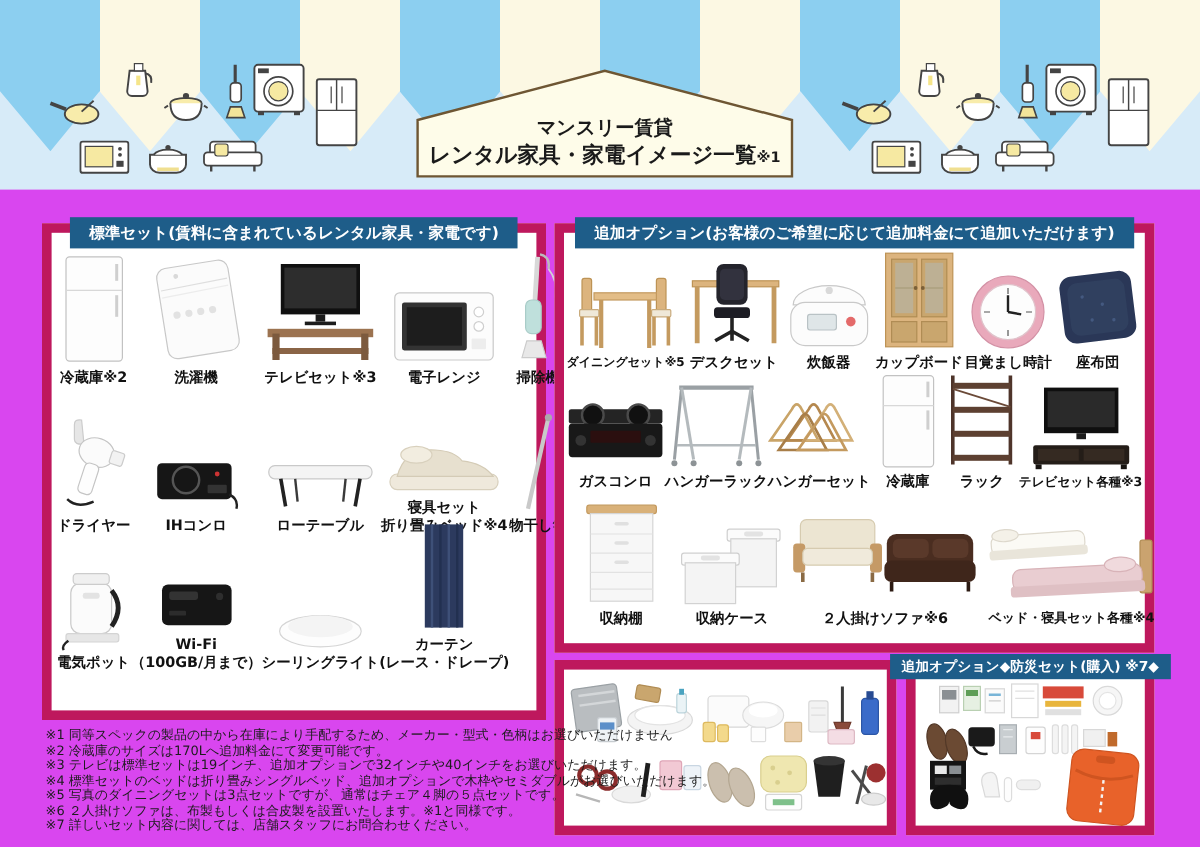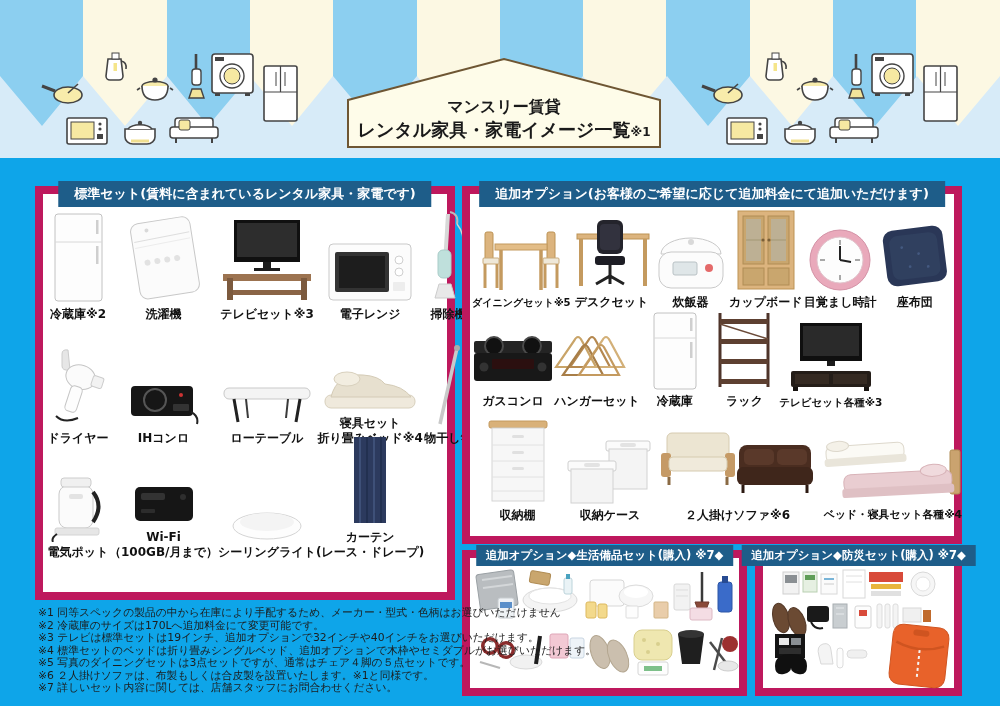--- a/index.html
+++ b/index.html
@@ -1,17 +1,17 @@
 <!DOCTYPE html>
 <html><head>
 <meta charset="utf-8">
 <style>
   * { margin:0; padding:0; box-sizing:border-box; }
   body { background:#ffffff; font-family:"DejaVu Sans", sans-serif; }
-  .stage { position:relative; width:1000px; height:706px; background:#0ea5e9; overflow:hidden; }
+  .stage { position:relative; width:1000px; height:706px; background:#d946ef; overflow:hidden; }
 
   
   .band { position:absolute; left:0; top:0; width:1000px; height:158px; background:#d7ebf8; }
   .awning { position:absolute; left:0; top:0; width:1000px; height:128px;
     background:repeating-linear-gradient(90deg,#8ccff0 0 83.3px,#fcf8e3 83.3px 166.6px);
     clip-path:polygon(0 0,1000px 0,1000px 76px,958px 126px,917px 76px,875px 126px,833px 76px,792px 126px,750px 76px,708px 126px,667px 76px,625px 126px,583px 76px,542px 126px,500px 76px,458px 126px,417px 76px,375px 126px,333px 76px,292px 126px,250px 76px,208px 126px,167px 76px,125px 126px,83px 76px,42px 126px,0 76px);
   }
   .icon-group { position:absolute; top:50px; width:268px; height:104px; }
   .icon-group .ic { position:absolute; }
 
@@ -471,20 +471,37 @@
               <rect x="2" y="10" width="78" height="12" rx="2" fill="#242424"></rect>
               <circle cx="22" cy="15" r="9" fill="#111" stroke="#4a4a4a" stroke-width="2"></circle>
               <circle cx="60" cy="15" r="9" fill="#111" stroke="#4a4a4a" stroke-width="2"></circle>
               <rect x="2" y="22" width="78" height="28" rx="3" fill="#181818"></rect>
               <rect x="20" y="28" width="42" height="10" rx="1" fill="#2b0f0f"></rect>
               <circle cx="12" cy="36" r="4.5" fill="#333"></circle>
               <circle cx="70" cy="36" r="4.5" fill="#333"></circle>
             </svg>
           </div>
         <div class="lbl">ガスコンロ</div>
+      </div>
+      <div class="cell">
+        <div class="img" style="height:82px">
+            <svg width="82" height="78">
+              <line x1="10" y1="10" x2="72" y2="10" stroke="#9aa0a4" stroke-width="3.5"></line>
+              <line x1="12" y1="10" x2="6" y2="70" stroke="#9aa0a4" stroke-width="2.5"></line>
+              <line x1="12" y1="10" x2="22" y2="70" stroke="#b4babd" stroke-width="2.5"></line>
+              <line x1="70" y1="10" x2="76" y2="70" stroke="#9aa0a4" stroke-width="2.5"></line>
+              <line x1="70" y1="10" x2="60" y2="70" stroke="#b4babd" stroke-width="2.5"></line>
+              <line x1="8" y1="58" x2="74" y2="58" stroke="#b4babd" stroke-width="2"></line>
+              <circle cx="6" cy="73" r="2.5" fill="#8d9396"></circle>
+              <circle cx="22" cy="73" r="2.5" fill="#8d9396"></circle>
+              <circle cx="60" cy="73" r="2.5" fill="#8d9396"></circle>
+              <circle cx="76" cy="73" r="2.5" fill="#8d9396"></circle>
+            </svg>
+          </div>
+        <div class="lbl">ハンガーラック</div>
       </div>
       <div class="cell">
         <div class="img" style="height:82px">
             <svg width="86" height="58">
               <g fill="none" stroke-width="2.2">
                 <path d="M20 8 q4 -8 8 0 l14 26 h-40 Z" stroke="#c9a468"></path>
                 <path d="M34 8 q4 -8 8 0 l14 26 h-40 Z" stroke="#b5884f"></path>
                 <path d="M48 8 q4 -8 8 0 l14 26 h-40 Z" stroke="#d3b078"></path>
                 <path d="M27 16 q4 -8 8 0 l14 26 h-40 Z" stroke="#a87e48"></path>
                 <path d="M43 16 q4 -8 8 0 l14 26 h-40 Z" stroke="#c49a5f"></path>
@@ -598,21 +615,20 @@
                 <rect x="20" y="58" width="112" height="9" rx="3" fill="#dfc0c4"></rect>
               </g>
             </svg>
           </div>
         <div class="lbl" style="font-size:10.8px">ベッド・寝具セット各種※4</div>
       </div>
     </div>
   </div>
 
   <div class="panel" style="left:462px;top:550px;width:285px;height:146px">
-    <div class="panel-head small">追加オプション◆生活備品セット(購入) ※7◆</div>
     <div class="collage">
       <svg width="281" height="142">
         <g transform="translate(8,14)">
           <rect x="0" y="0" width="38" height="36" rx="3" transform="rotate(-8 19 18)" fill="#b9bdc0" stroke="#9aa0a4"></rect>
           <line x1="4" y1="8" x2="34" y2="4" stroke="#d4d7d9" stroke-width="2"></line>
             <line x1="5" y1="16" x2="35" y2="12" stroke="#d4d7d9" stroke-width="2"></line>
           <rect x="20" y="26" width="16" height="20" rx="2" fill="#eef2f5" stroke="#c7ccd0"></rect>
             <rect x="22" y="30" width="12" height="6" fill="#5b8fc9"></rect>
           <ellipse cx="72" cy="28" rx="27" ry="12" fill="#f4f4f4" stroke="#d9d9d9"></ellipse>
             <ellipse cx="72" cy="24" rx="21" ry="8" fill="#ffffff" stroke="#e3e3e3"></ellipse>

